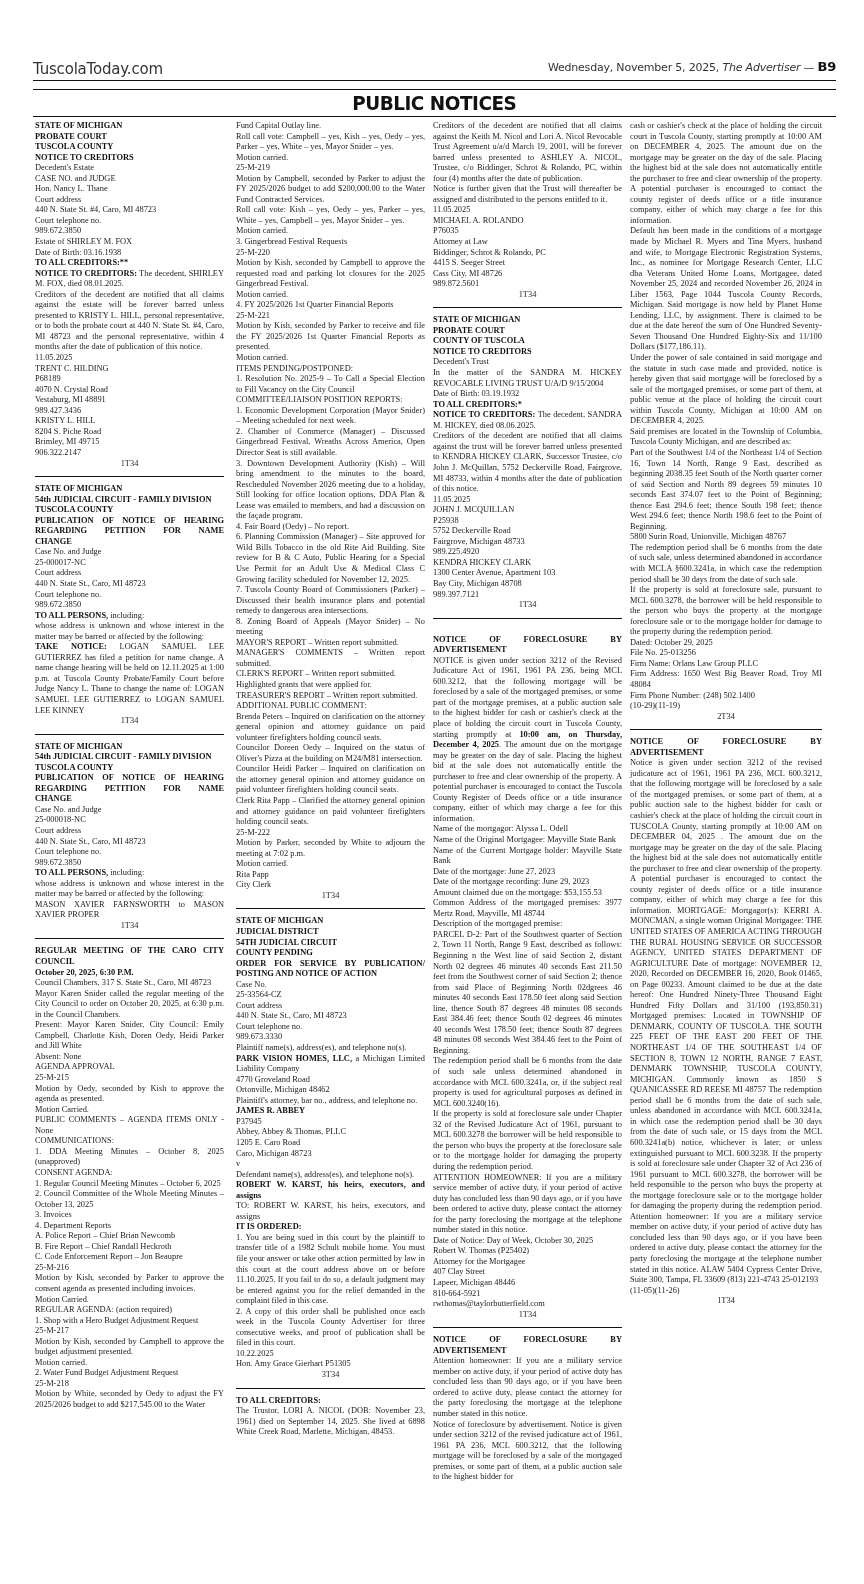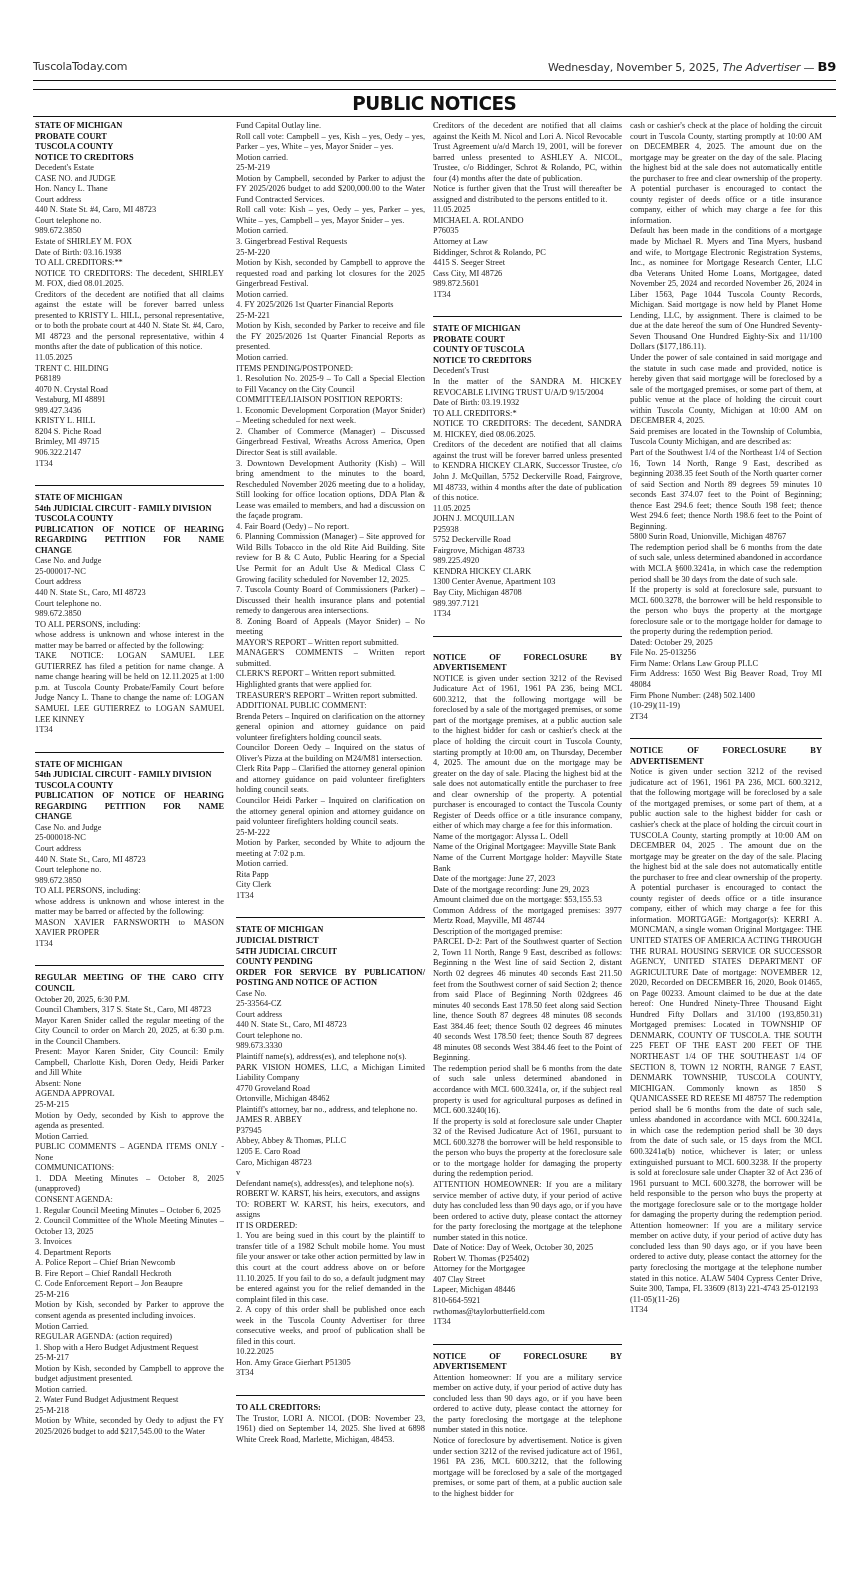--- a/index.html
+++ b/index.html
@@ -1,32 +1,32 @@
 <!DOCTYPE html>
 <html><head>
 <meta charset="utf-8">
 <style>
   html, body { margin:0; padding:0; background:#ffffff; }
   body { width:864px; height:1584px; position:relative; overflow:hidden; color:#1a1a1a; }
   .masthead { position:absolute; left:33px; top:56px; width:803px; height:24px; border-bottom:1.5px solid #111; font-family:"DejaVu Sans", sans-serif; }
-  .mh-left { position:absolute; left:0; top:4px; font-size:11px; color:#333; letter-spacing:-0.2px; }
+  .mh-left { position:absolute; left:0; top:4px; font-size:15px; color:#333; letter-spacing:-0.2px; }
   .mh-right { position:absolute; right:0; top:3px; font-size:11px; color:#333; letter-spacing:-0.2px; }
   .mh-right .pub { font-style:italic; }
   .mh-right .page { font-weight:bold; font-size:13px; color:#111; margin-left:3px; }
   .section-title-bar { position:absolute; left:33px; top:89px; width:803px; height:26px; border-top:1px solid #111; border-bottom:1.5px solid #111; text-align:center; }
   .section-title { font-family:"DejaVu Sans", sans-serif; font-weight:bold; font-size:20px; line-height:26px; letter-spacing:-0.5px; color:#111; transform:scaleX(0.92); display:inline-block; }
   .columns { position:absolute; left:35px; top:121px; width:800px; height:1440px; }
   .col { position:absolute; top:0; width:189px; font-family:"Liberation Serif", serif; font-size:8.4px; line-height:10.55px; color:#222; text-align:justify; }
   .col1 { left:0; } .col2 { left:201px; } .col3 { left:398px; } .col4 { left:595px; width:192px; }
-  .notice { margin:0 0 16px 0; }
+  .notice { margin:0 0 7px 0; }
   .notice p { margin:0; }
-  .b { font-weight:normal; color:#111; }
+  .b { font-weight:bold; color:#111; }
   .hd { font-weight:bold; color:#111; text-align:left; }
   .hdj { font-weight:bold; color:#111; text-align:justify; text-align-last:justify; }
-  .code { text-align:left; margin-top:1px; }
+  .code { text-align:center; margin-top:1px; }
   .rule { border-top:1.6px solid #111; margin:1px 0 7px 0; }
   .gap { height:9px; }
 </style>
 </head>
 <body>
 
 <div class="masthead">
   <span class="mh-left">TuscolaToday.com</span>
   <span class="mh-right"><span>Wednesday, November 5, 2025, </span><span class="pub">The Advertiser</span><span> —</span><span class="page">B9</span></span>
 </div>
@@ -106,21 +106,21 @@
       <p class="code">1T34</p>
     </div>
     <div class="rule"></div>
 
     <div class="notice">
       <p class="hdj">REGULAR MEETING OF THE CARO CITY</p>
       <p class="hd">COUNCIL</p>
       <p class="b">October 20, 2025, 6:30 P.M.</p>
       <div id="c1n4">
           <p>Council Chambers, 317 S. State St., Caro, MI 48723</p>
-          <p>Mayor Karen Snider called the regular meeting of the City Council to order on March 20, 2025, at 6:30 p.m. in the Council Chambers.</p>
+          <p>Mayor Karen Snider called the regular meeting of the City Council to order on October 20, 2025, at 6:30 p.m. in the Council Chambers.</p>
           <p>Present: Mayor Karen Snider, City Council: Emily Campbell, Charlotte Kish, Doren Oedy, Heidi Parker and Jill White</p>
           <p>Absent: None</p>
           <p>AGENDA APPROVAL</p>
           <p>25-M-215</p>
           <p>Motion by Oedy, seconded by Kish to approve the agenda as presented.</p>
           <p>Motion Carried.</p>
           <p>PUBLIC COMMENTS – AGENDA ITEMS ONLY - None</p>
           <p>COMMUNICATIONS:</p>
           <p>1. DDA Meeting Minutes – October 8, 2025 (unapproved)</p>
           <p>CONSENT AGENDA:</p>
@@ -175,22 +175,22 @@
           <p>7. Tuscola County Board of Commissioners (Parker) – Discussed their health insurance plans and potential remedy to dangerous area intersections.</p>
           <p>8. Zoning Board of Appeals (Mayor Snider) – No meeting</p>
           <p>MAYOR'S REPORT – Written report submitted.</p>
           <p>MANAGER'S COMMENTS – Written report submitted.</p>
           <p>CLERK'S REPORT – Written report submitted.</p>
           <p>Highlighted grants that were applied for.</p>
           <p>TREASURER'S REPORT – Written report submitted.</p>
           <p>ADDITIONAL PUBLIC COMMENT:</p>
           <p>Brenda Peters – Inquired on clarification on the attorney general opinion and attorney guidance on paid volunteer firefighters holding council seats.</p>
           <p>Councilor Doreen Oedy – Inquired on the status of Oliver's Pizza at the building on M24/M81 intersection.</p>
+          <p>Councilor Heidi Parker – Inquired on clarification on the attorney general opinion and attorney guidance on paid volunteer firefighters holding council seats.</p>
           <p>Clerk Rita Papp – Clarified the attorney general opinion and attorney guidance on paid volunteer firefighters holding council seats.</p>
-          <p>Councilor Heidi Parker – Inquired on clarification on the attorney general opinion and attorney guidance on paid volunteer firefighters holding council seats.</p>
           <p>25-M-222</p>
           <p>Motion by Parker, seconded by White to adjourn the meeting at 7:02 p.m.</p>
           <p>Motion carried.</p>
           <p>Rita Papp</p>
           <p>City Clerk</p>
         </div>
       <p class="code">1T34</p>
     </div>
     <div class="rule"></div>
 

